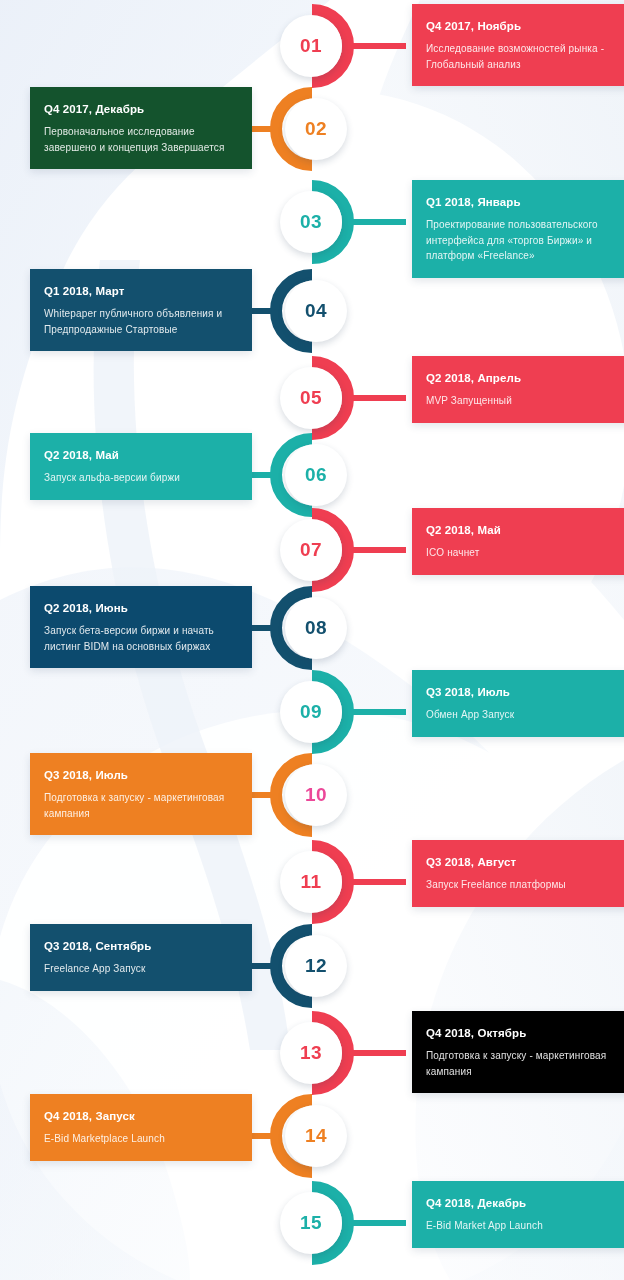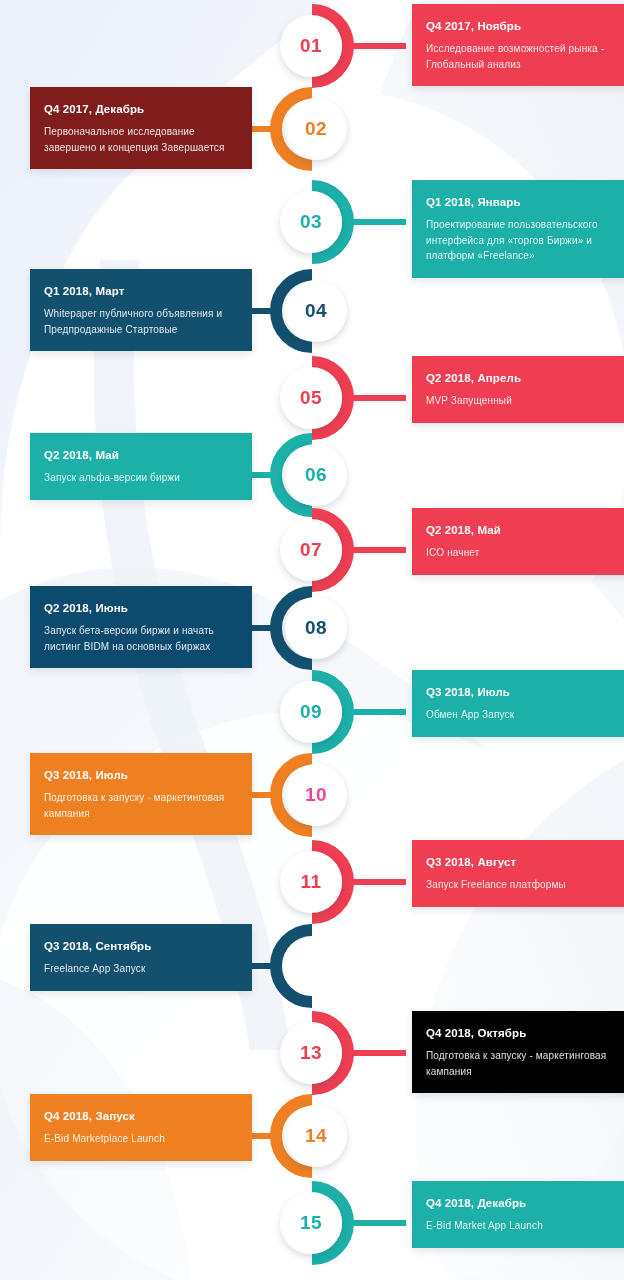--- a/index.html
+++ b/index.html
@@ -154,21 +154,21 @@
         <div class="card-title">Q4 2017, Ноябрь</div>
         <div class="card-desc">Исследование возможностей рынка - Глобальный анализ</div>
       </div>
     </div>
     <div class="tl-item left" style="top: 87px;">
       <div class="arc left-side" style="border-color: rgb(238, 128, 34);"></div>
       <div class="node" style="color: rgb(238, 128, 34);">
         <span>02</span>
       </div>
       <div class="connector" style="background: rgb(238, 128, 34);"></div>
-      <div class="card" style="background: #7f1d1d;">
+      <div class="card" style="background: #14532d;">
         <div class="card-title">Q4 2017, Декабрь</div>
         <div class="card-desc">Первоначальное исследование завершено и концепция Завершается</div>
       </div>
     </div>
     <div class="tl-item right" style="top: 180px;">
       <div class="arc right-side" style="border-color: rgb(28, 176, 168);"></div>
       <div class="node" style="color: rgb(28, 176, 168);">
         <span>03</span>
       </div>
       <div class="connector" style="background: rgb(28, 176, 168);"></div>
@@ -260,20 +260,23 @@
         <span>11</span>
       </div>
       <div class="connector" style="background: rgb(239, 62, 81);"></div>
       <div class="card" style="background: rgb(239, 62, 81);">
         <div class="card-title">Q3 2018, Август</div>
         <div class="card-desc">Запуск Freelance платформы</div>
       </div>
     </div>
     <div class="tl-item left" style="top: 924px;">
       <div class="arc left-side" style="border-color: rgb(19, 80, 110);"></div>
+      <div class="node" style="color: rgb(19, 80, 110);">
+        <span>12</span>
+      </div>
       <div class="connector" style="background: rgb(19, 80, 110);"></div>
       <div class="card" style="background: rgb(19, 80, 110);">
         <div class="card-title">Q3 2018, Сентябрь</div>
         <div class="card-desc">Freelance App Запуск</div>
       </div>
     </div>
     <div class="tl-item right" style="top: 1011px;">
       <div class="arc right-side" style="border-color: rgb(239, 62, 81);"></div>
       <div class="node" style="color: rgb(239, 62, 81);">
         <span>13</span>

